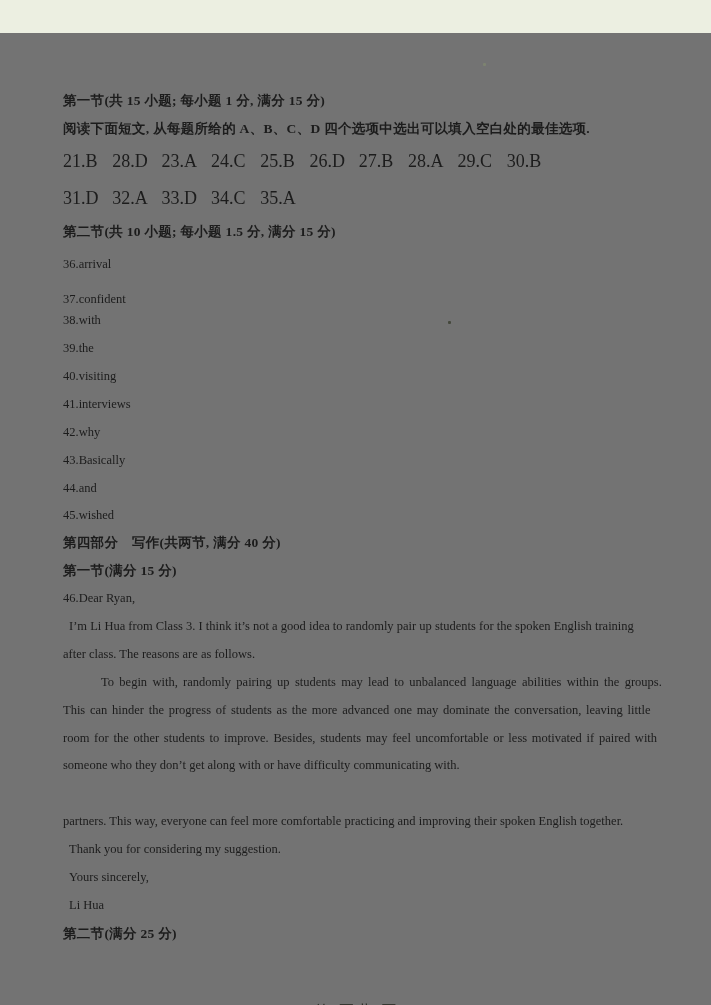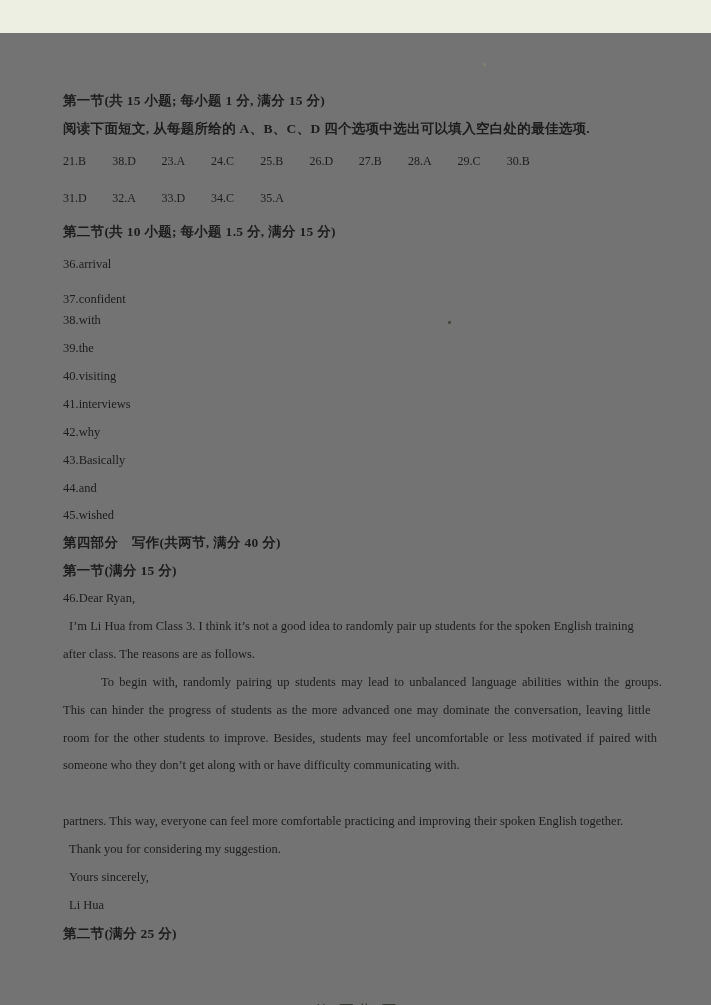--- a/index.html
+++ b/index.html
@@ -27,21 +27,21 @@
   }
   .heading {
     font-family: "Liberation Serif", "DejaVu Serif", serif;
     font-weight: bold;
     font-size: 13.5px;
     letter-spacing: 0.3px;
   }
   .ans-row .ans {
     display: inline-block;
     width: 49.3px;
-    font-size: 12px;
+    font-size: 18px;
   }
   .ind-s { padding-left: 6px; }
   .ind-l { padding-left: 38px; }
   .ws1 { word-spacing: 1.6px; }
   .ws2 { word-spacing: 2.2px; }
   .ws3 { word-spacing: 3.2px; }
   .footer {
     position: absolute;
     left: 0; right: 0;
     top: 969px;
@@ -65,21 +65,21 @@
 
 <div class="page">
 
   <div class="speck speck-a"></div>
   <div class="speck speck-b"></div>
 
   <div class="line heading" style="top:59px">第一节(共 15 小题; 每小题 1 分, 满分 15 分)</div>
   <div class="line heading" style="top:87px">阅读下面短文, 从每题所给的 A、B、C、D 四个选项中选出可以填入空白处的最佳选项.</div>
 
   <div class="line ans-row" style="top:120px">
-    <span class="ans">21.B</span><span class="ans">38.D</span><span class="ans">23.A</span><span class="ans">24.C</span><span class="ans">25.B</span><span class="ans">26.D</span><span class="ans">27.B</span><span class="ans">28.A</span><span class="ans">29.C</span><span class="ans">30.B</span>
+    <span class="ans">21.B</span><span class="ans">28.D</span><span class="ans">23.A</span><span class="ans">24.C</span><span class="ans">25.B</span><span class="ans">26.D</span><span class="ans">27.B</span><span class="ans">28.A</span><span class="ans">29.C</span><span class="ans">30.B</span>
   </div>
 
   <div class="line ans-row" style="top:157px">
     <span class="ans">31.D</span><span class="ans">32.A</span><span class="ans">33.D</span><span class="ans">34.C</span><span class="ans">35.A</span>
   </div>
 
   <div class="line heading" style="top:190px">第二节(共 10 小题; 每小题 1.5 分, 满分 15 分)</div>
 
   <div class="line" style="top:223px">36.arrival</div>
   <div class="line" style="top:258px">37.confident</div>

